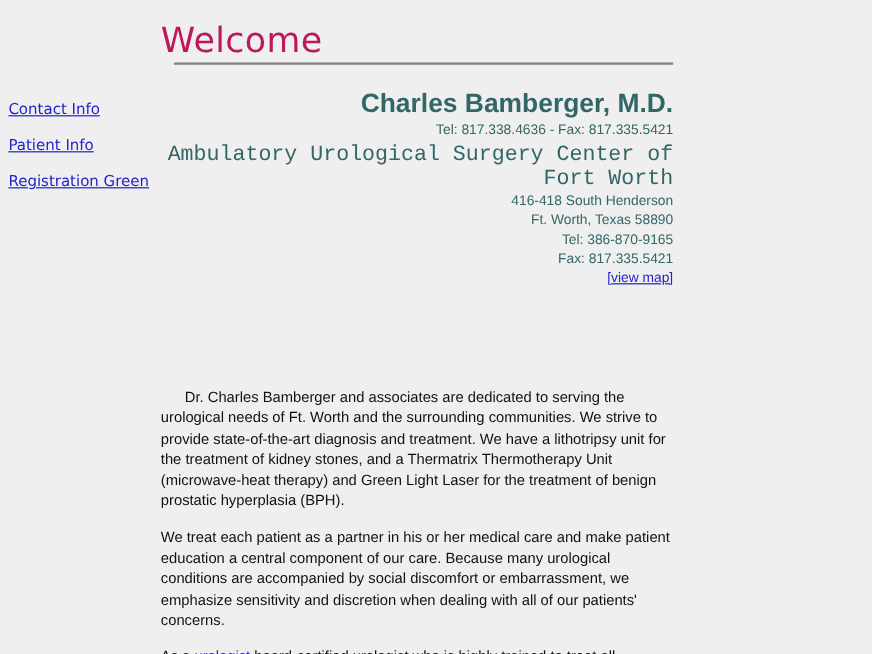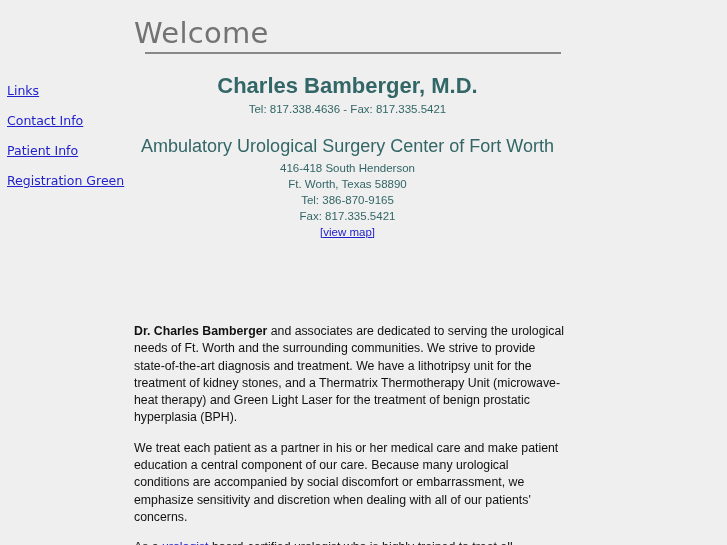--- a/index.html
+++ b/index.html
@@ -4,63 +4,62 @@
   <style>
     html, body { margin: 0; padding: 0; }
     body {
       width: 727px; height: 545px; overflow: hidden;
       background: #efefef;
       font-family: "DejaVu Sans", "Liberation Sans", sans-serif;
       position: relative;
     }
     .welcome {
       position: absolute; left: 134px; top: 16px;
-      font-size: 29px; color: #737373; margin: 0; font-weight: normal;
+      font-size: 29px; color: #be185d; margin: 0; font-weight: normal;
       letter-spacing: 0.3px;
       text-align: center;
     }
     .rule {
       position: absolute; left: 145px; top: 52px; width: 416px; height: 0;
       border-top: 2px solid #888;
     }
     .nav { position: absolute; left: 7px; top: 83px; }
     .nav a {
       display: block; color: #2222cc; font-size: 12.5px; text-decoration: underline;
       height: 30px; line-height: 16px;
       font-family: "DejaVu Sans", sans-serif;
     }
-    .center { position: absolute; left: 134px; width: 427px; text-align: center; color: #336666; }
+    .center { position: absolute; left: 134px; width: 427px; text-align: right; color: #336666; }
     .doc-name {
       top: 73px; font-size: 22px; font-weight: bold;
       font-family: "Liberation Sans", sans-serif; color: #336666;
     }
     .doc-tel { top: 103px; font-size: 11.5px; font-family: "Liberation Sans", sans-serif; }
     .center-name {
-      top: 136px; font-size: 18px; font-family: Liberation Sans, sans-serif;
+      top: 119px; font-size: 18px; font-family: Liberation Mono, monospace;
     }
     .addr { top: 160px; font-size: 11.5px; line-height: 16px; font-family: "Liberation Sans", sans-serif; }
     .addr div { height: 16px; }
     .addr a { color: #2222cc; text-decoration: underline; }
     .body-text {
       position: absolute; left: 134px; top: 323px; width: 430px;
       font-size: 12.3px; line-height: 17.3px; color: #111;
       font-family: "Liberation Sans", sans-serif;
     }
     .body-text p { margin: 0 0 13px 0; }
-    .body-text b { font-weight: bold; }
+    .body-text b { font-weight: normal; margin-left: 20px; }
     .body-text a { color: #2222cc; }
   </style>
 </head>
 <body>
 
 <h1 class="welcome">Welcome</h1>
 <div class="rule"></div>
 
 <nav class="nav">
-  <a href="#">Links</a>
   <a href="#">Contact Info</a>
   <a href="#">Patient Info</a>
   <a href="#">Registration Green</a>
 </nav>
 
 <div class="center doc-name">Charles Bamberger, M.D.</div>
 <div class="center doc-tel">Tel: 817.338.4636 - Fax: 817.335.5421</div>
 
 <div class="center center-name">Ambulatory Urological Surgery Center of Fort Worth</div>
 <div class="center addr">

